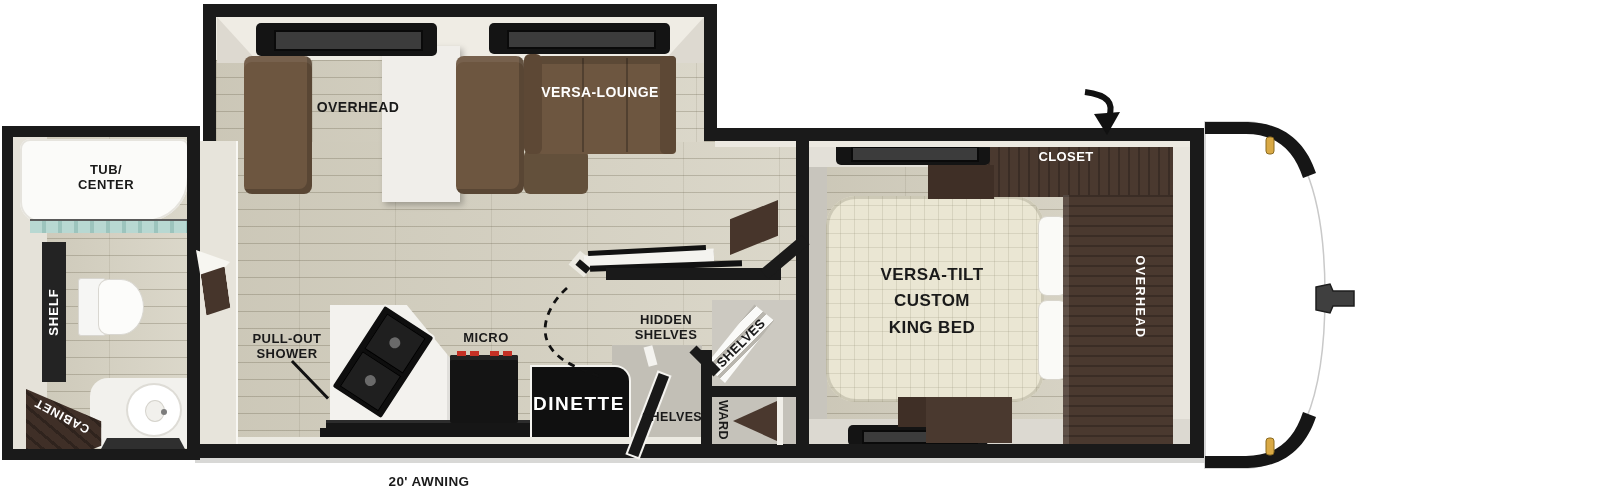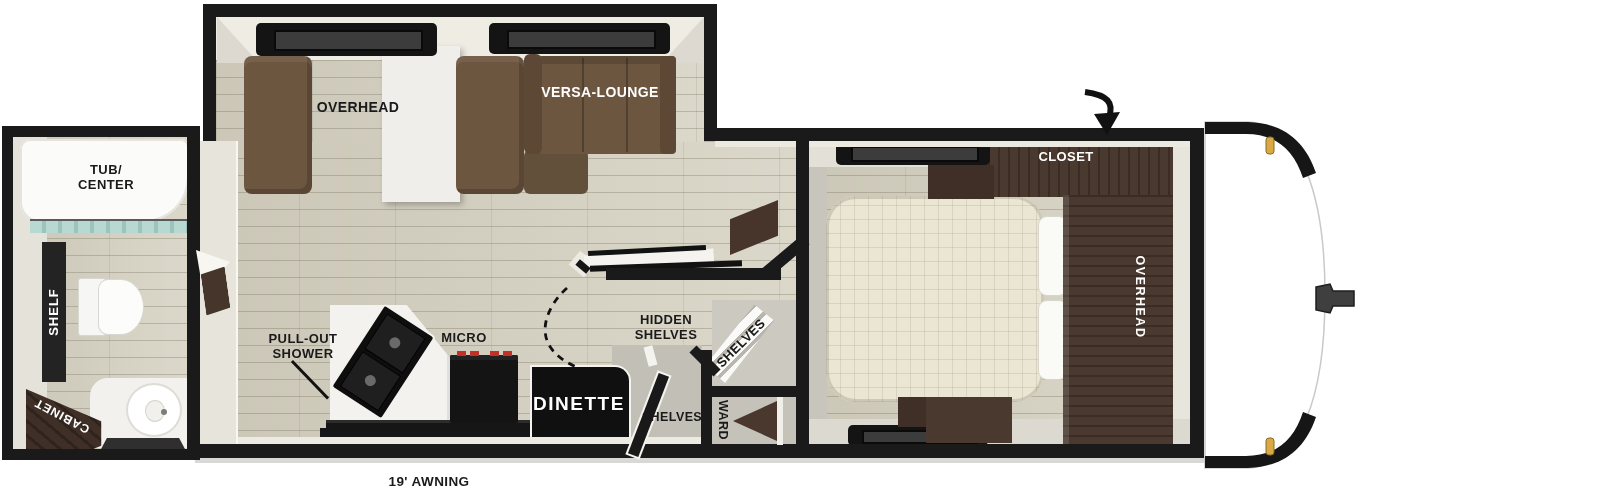--- a/index.html
+++ b/index.html
@@ -178,33 +178,38 @@
   <div class="lbl" style="left:106px;top:177px">
     <div>TUB/</div>
     <div>CENTER</div>
   </div>
   <div class="lbl white" style="left:54px;top:312px;transform:translate(-50%,-50%) rotate(-90deg);letter-spacing:1px">SHELF</div>
   <div class="lbl white" style="left:62px;top:416px;font-size:12px;letter-spacing:1px;transform:translate(-50%,-50%) rotate(208deg)">CABINET</div>
 
   <div class="lbl" style="left:358px;top:107px;font-size:14px">OVERHEAD</div>
   <div class="lbl white" style="left:600px;top:92px;font-size:14px">VERSA-LOUNGE</div>
 
-  <div class="lbl" style="left:303px;top:346px">
+  <div class="lbl" style="left:287px;top:346px">
     <div>PULL-OUT</div>
     <div>SHOWER</div>
   </div>
   <div class="abs" style="left:293px;top:360px;width:52px;height:0;border-top:3px solid #111;transform-origin:0 0;transform:rotate(46deg);z-index:44"></div>
-  <div class="lbl" style="left:464px;top:338px">MICRO</div>
+  <div class="lbl" style="left:486px;top:338px">MICRO</div>
   <div class="lbl white" style="left:579px;top:404px;font-size:19px;letter-spacing:1.5px">DINETTE</div>
   <div class="lbl" style="left:666px;top:327px">
     <div>HIDDEN</div>
     <div>SHELVES</div>
   </div>
   <div class="lbl" style="left:741px;top:343px;transform:translate(-50%,-50%) rotate(-45deg)">SHELVES</div>
   <div class="lbl" style="left:672px;top:417px;font-size:12.5px">SHELVES</div>
   <div class="lbl" style="left:723px;top:420px;font-size:12.5px;transform:translate(-50%,-50%) rotate(90deg)">WARD</div>
 
+  <div class="lbl" style="left:932px;top:302px;font-size:17px;line-height:1.55">
+    <div>VERSA-TILT</div>
+    <div>CUSTOM</div>
+    <div>KING BED</div>
+  </div>
   <div class="lbl white" style="left:1066px;top:157px">CLOSET</div>
   <div class="lbl white" style="left:1140px;top:297px;font-size:12.5px;letter-spacing:1.5px;transform:translate(-50%,-50%) rotate(90deg)">OVERHEAD</div>
 
-  <div class="lbl" style="left:429px;top:482px;font-size:13.5px">19' AWNING</div>
+  <div class="lbl" style="left:429px;top:482px;font-size:13.5px">20' AWNING</div>
 
 </div>
 
 </body></html>

